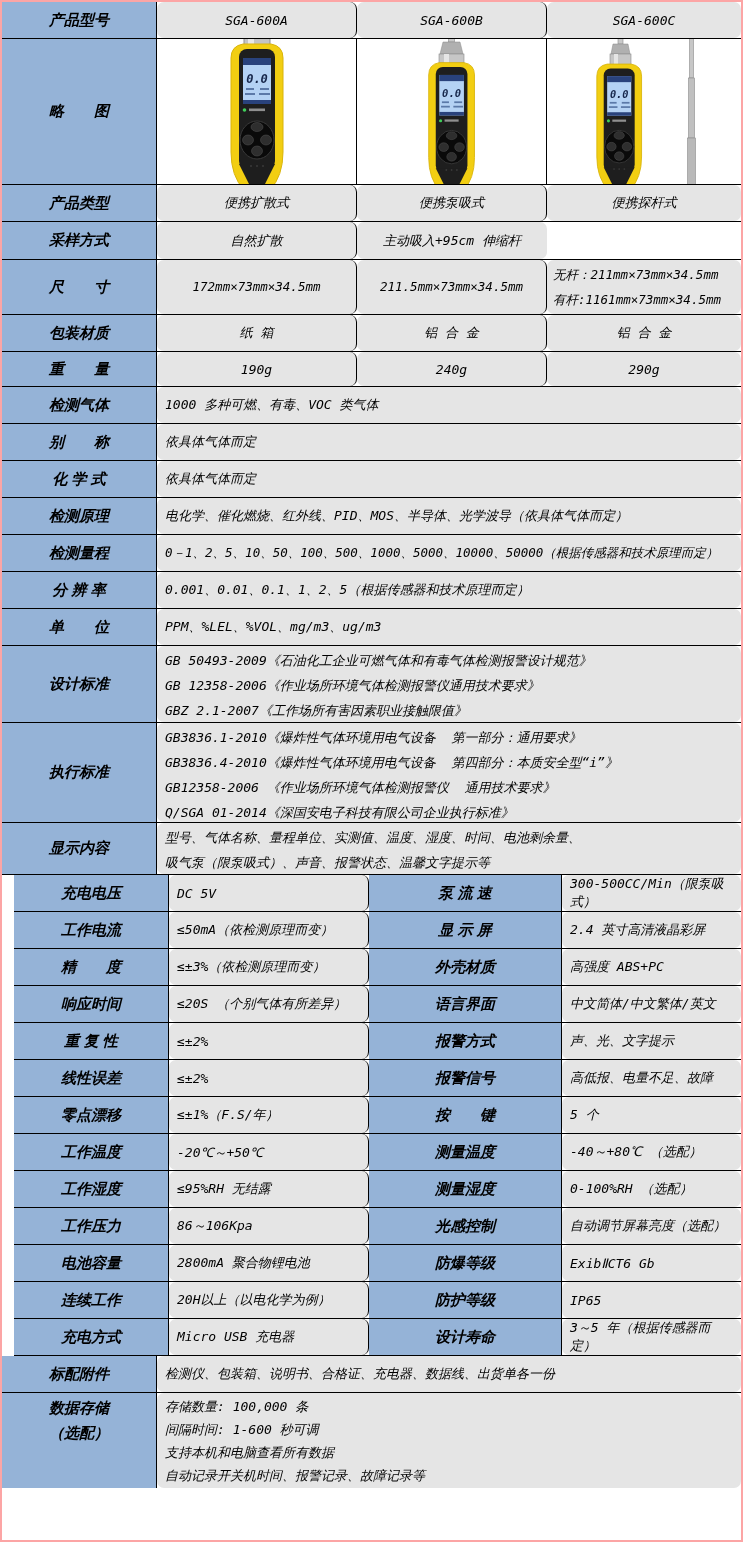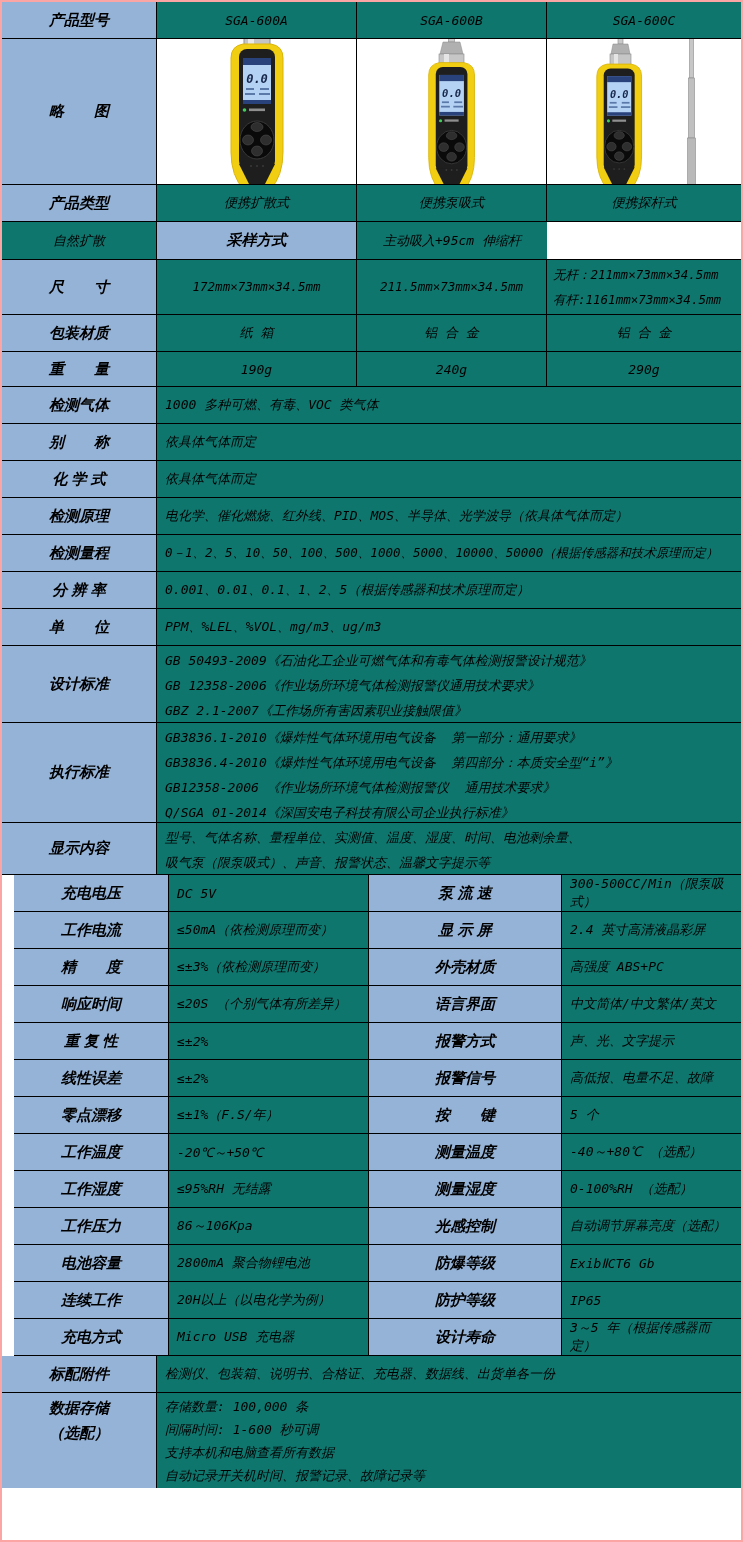--- a/index.html
+++ b/index.html
@@ -17,21 +17,21 @@
   }
   .cell:last-child{border-right:none;}
   .g3{grid-template-columns:155px 200px 190px 1fr;}
   .g2{grid-template-columns:155px 1fr;}
   .g4{grid-template-columns:155px 200px 193px 1fr;margin-left:12px;}
   .label{
     background:#95B3D7;justify-content:center;text-align:center;
     font-weight:bold;font-size:15px;white-space:pre;
     font-family:"Liberation Sans",sans-serif;
   }
-  .value{background:#0f766e;font-size:13px;}
+  .value{background:#e5e5e5;font-size:13px;border-radius:7px;}
   .center{justify-content:center;text-align:center;}
   .left{justify-content:flex-start;text-align:left;padding-left:8px;}
   .white{background:#ffffff;}
   .mono{font-family:"DejaVu Sans Mono",monospace;}
   .stack{flex-direction:column;align-items:flex-start;justify-content:flex-start;}
   .stack .line{line-height:25px;white-space:pre;}
   .stack.tight .line{line-height:23px;}
   .stack.center-col{align-items:center;}
   .sz{font-size:12.5px;line-height:22px;}
   
@@ -120,22 +120,22 @@
     </div>
   </div>
 
   <div class="row g3 h37">
     <div class="cell label">产品类型</div>
     <div class="cell value center">便携扩散式</div>
     <div class="cell value center">便携泵吸式</div>
     <div class="cell value center">便携探杆式</div>
   </div>
   <div class="row g3 h38">
+    <div class="cell label">采样方式</div>
     <div class="cell value center">自然扩散</div>
-    <div class="cell label">采样方式</div>
     <div class="cell value center">主动吸入+95cm 伸缩杆</div>
   </div>
   <div class="row g3 h55">
     <div class="cell label">尺　　寸</div>
     <div class="cell value center sz">172mm×73mm×34.5mm</div>
     <div class="cell value center sz">211.5mm×73mm×34.5mm</div>
     <div class="cell value stack">
       <div class="line sz">无杆：211mm×73mm×34.5mm</div>
       <div class="line sz">有杆:1161mm×73mm×34.5mm</div>
     </div>

